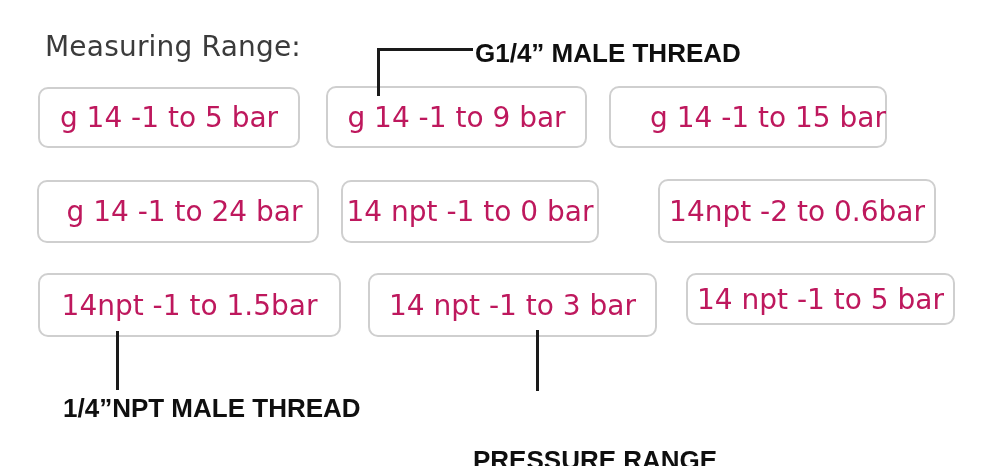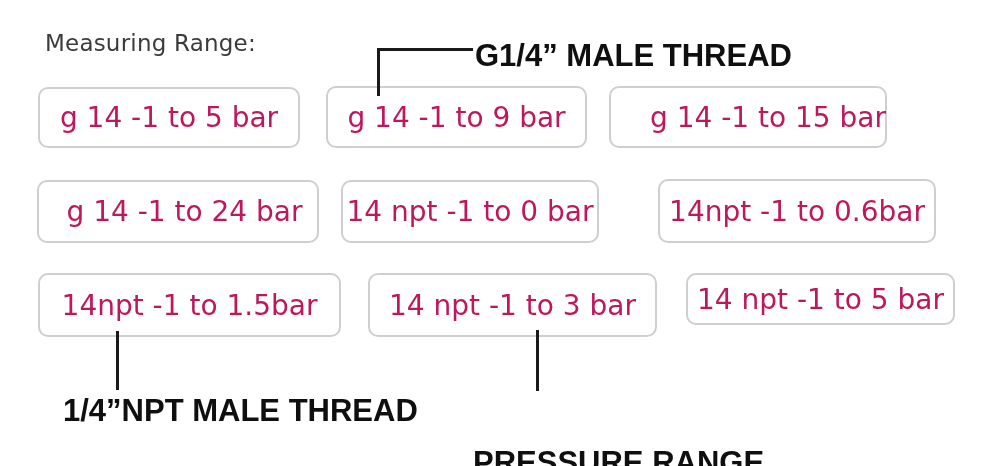--- a/index.html
+++ b/index.html
@@ -12,21 +12,21 @@
     width: 1000px;
     height: 466px;
     background: #ffffff;
     overflow: hidden;
     font-family: "DejaVu Sans", sans-serif;
   }
   .page-title {
     position: absolute;
     left: 45px;
     top: 30px;
-    font-size: 23px;
+    font-size: 28px;
     color: #3b3b3b;
     letter-spacing: 0.2px;
   }
   .opt-btn {
     position: absolute;
     box-sizing: border-box;
     background: #ffffff;
     border: 2px solid #cfcfcf;
     border-radius: 10px;
     display: flex;
@@ -47,21 +47,21 @@
   .opt-5 { left: 658px; top: 179px; width: 278px; height: 64px; }
   
   .opt-6 { left: 38px;  top: 273px; width: 303px; height: 64px; }
   .opt-7 { left: 368px; top: 273px; width: 289px; height: 64px; }
   .opt-8 { left: 686px; top: 273px; width: 269px; height: 52px; text-align: center; }
 
   .callout-label {
     position: absolute;
     font-family: "Liberation Sans", sans-serif;
     font-weight: bold;
-    font-size: 31px;
+    font-size: 26px;
     color: #0f0f0f;
     white-space: nowrap;
   }
   .label-g-thread   { left: 475px; top: 38px; }
   .label-npt-thread { left: 63px;  top: 393px; }
   .label-pressure   { left: 473px; top: 405px; margin-top: 40px; }
 
   .callout-line {
     position: absolute;
     background: #1a1a1a;
@@ -76,21 +76,21 @@
 
 <div id="screen">
 
   <div class="page-title">Measuring Range:</div>
 
   <div class="opt-btn opt-0">g 14 -1 to 5 bar</div>
   <div class="opt-btn opt-1">g 14 -1 to 9 bar</div>
   <div class="opt-btn opt-2">g 14 -1 to 15 bar</div>
   <div class="opt-btn opt-3">g 14 -1 to 24 bar</div>
   <div class="opt-btn opt-4">14 npt -1 to 0 bar</div>
-  <div class="opt-btn opt-5">14npt -1 to 0.6bar</div>
+  <div class="opt-btn opt-5">14npt -2 to 0.6bar</div>
   <div class="opt-btn opt-6">14npt -1 to 1.5bar</div>
   <div class="opt-btn opt-7">14 npt -1 to 3 bar</div>
   <div class="opt-btn opt-8">14 npt -1 to 5 bar</div>
 
   <div class="callout-line line-g-h"></div>
   <div class="callout-line line-g-v"></div>
   <div class="callout-line line-npt-v"></div>
   <div class="callout-line line-pr-v"></div>
 
   <div class="callout-label label-g-thread">G1/4” MALE THREAD</div>

